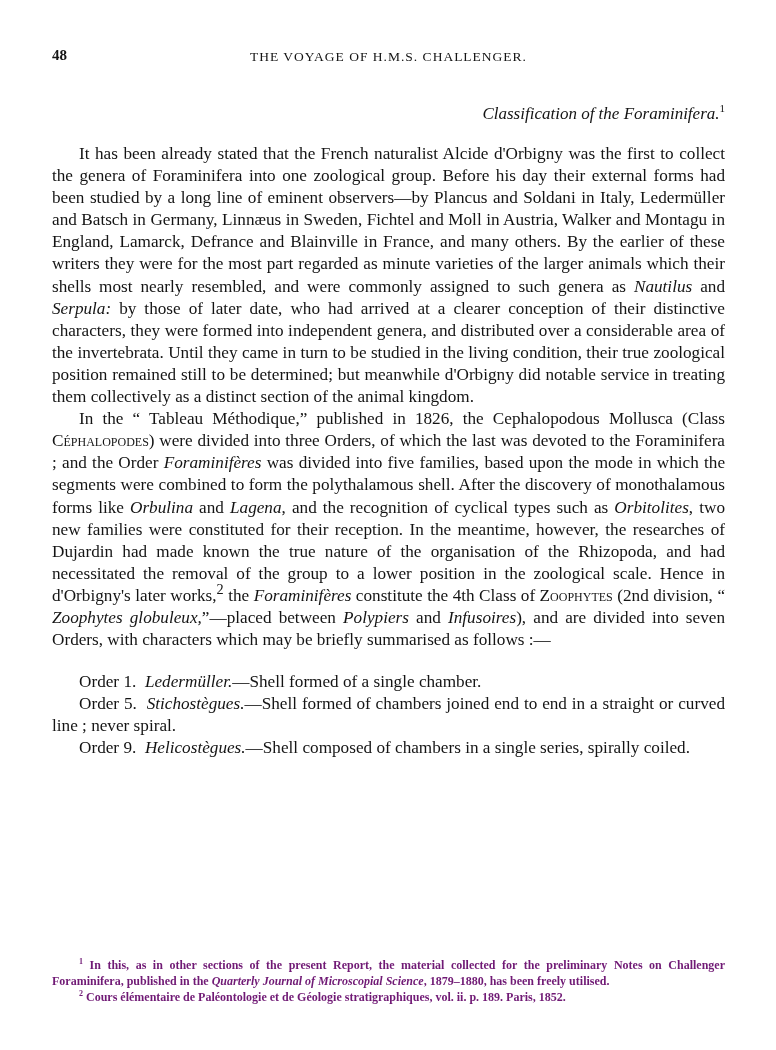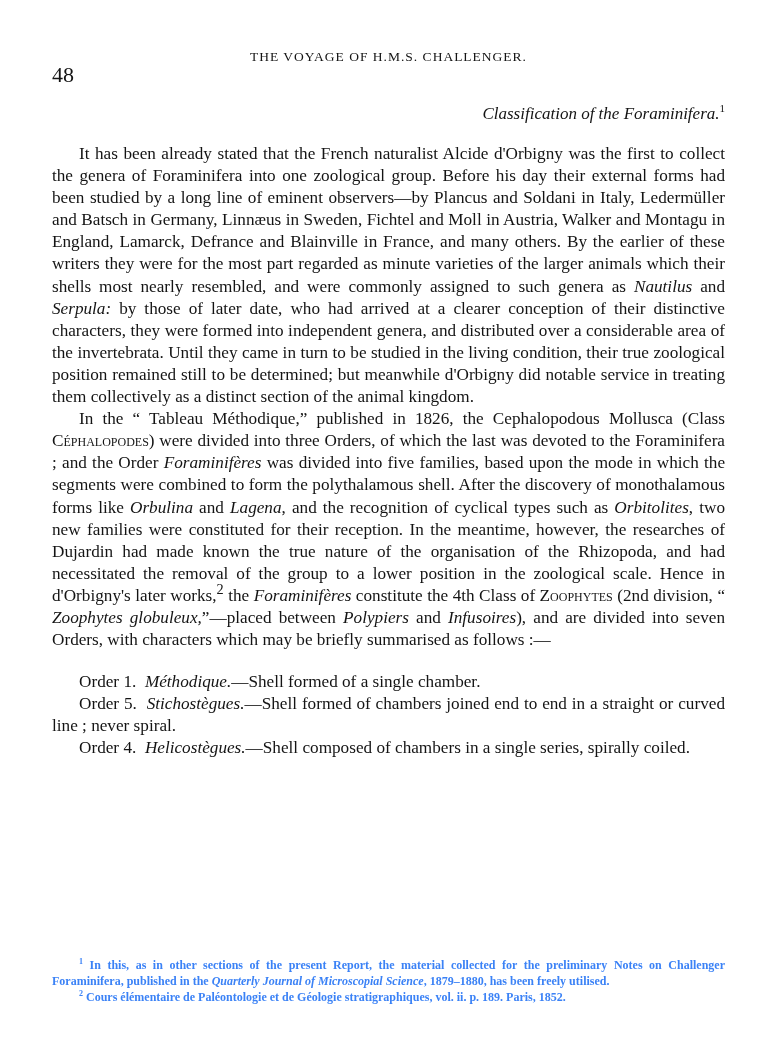--- a/index.html
+++ b/index.html
@@ -1,34 +1,34 @@
 <!DOCTYPE html>
 <html><head>
 <meta charset="utf-8">
 <style>
   html, body { margin: 0; padding: 0; background: #ffffff; }
   body { width: 776px; height: 1050px; position: relative; overflow: hidden;
          font-family: "Liberation Serif", "DejaVu Serif", serif; color: #141414; }
   .page { position: absolute; left: 52px; top: 0; width: 673px; }
   .running-head { position: absolute; top: 47px; left: 0; width: 673px; height: 20px; }
-  .page-number { position: absolute; left: 0; top: 15px; font-size: 22px; font-weight: normal; }
+  .page-number { position: absolute; left: 0; top: 0; font-size: 15px; font-weight: bold; }
   .running-title { position: absolute; left: 0; width: 673px; top: 2px; text-align: center;
                    font-size: 13.5px; letter-spacing: 1px; }
   .section-title { position: absolute; top: 104px; left: 0; width: 673px; text-align: right;
                    font-style: italic; font-size: 17px; }
   .section-title sup { font-style: normal; font-size: 11px; }
   .body { position: absolute; top: 143px; left: 0; width: 673px; font-size: 17.2px; line-height: 22.1px;
           text-align: justify; }
   .body p { margin: 0; text-indent: 27px; }
   .orders { margin-top: 20px; }
   .orders p { margin: 0; }
   .sc { font-variant: small-caps; }
   .it { font-style: italic; }
   .footnotes { position: absolute; top: 957px; left: 0; width: 673px; font-size: 12px; line-height: 16px;
-               text-align: justify; font-weight: bold; color: #3b82f6; }
+               text-align: justify; font-weight: bold; color: #701a75; }
   .footnotes p { margin: 0; text-indent: 27px; }
   .footnotes sup { font-size: 8px; }
   sup { line-height: 0; }
 </style>
 </head>
 <body>
 
 <div class="page">
 
   <div class="running-head">
@@ -39,23 +39,23 @@
   <div class="section-title">
     <span>Classification of the Foraminifera.</span><sup>1</sup>
   </div>
 
   <div class="body">
     <p><span>It has been already stated that the French naturalist Alcide d'Orbigny was the first to collect the genera of Foraminifera into one zoological group. Before his day their external forms had been studied by a long line of eminent observers—by Plancus and Soldani in Italy, Ledermüller and Batsch in Germany, Linnæus in Sweden, Fichtel and Moll in Austria, Walker and Montagu in England, Lamarck, Defrance and Blainville in France, and many others. By the earlier of these writers they were for the most part regarded as minute varieties of the larger animals which their shells most nearly resembled, and were commonly assigned to such genera as </span><span class="it">Nautilus</span><span> and </span><span class="it">Serpula:</span><span> by those of later date, who had arrived at a clearer conception of their distinctive characters, they were formed into independent genera, and distributed over a considerable area of the invertebrata. Until they came in turn to be studied in the living condition, their true zoological position remained still to be determined; but meanwhile d'Orbigny did notable service in treating them collectively as a distinct section of the animal kingdom.</span></p>
 
     <p><span>In the “ Tableau Méthodique,” published in 1826, the Cephalopodous Mollusca (Class </span><span class="sc">Céphalopodes</span><span>) were divided into three Orders, of which the last was devoted to the Foraminifera ; and the Order </span><span class="it">Foraminifères</span><span> was divided into five families, based upon the mode in which the segments were combined to form the polythalamous shell. After the discovery of monothalamous forms like </span><span class="it">Orbulina</span><span> and </span><span class="it">Lagena</span><span>, and the recognition of cyclical types such as </span><span class="it">Orbitolites</span><span>, two new families were constituted for their reception. In the meantime, however, the researches of Dujardin had made known the true nature of the organisation of the Rhizopoda, and had necessitated the removal of the group to a lower position in the zoological scale. Hence in d'Orbigny's later works,</span><sup>2</sup><span> the </span><span class="it">Foraminifères</span><span> constitute the 4th Class of </span><span class="sc">Zoophytes</span><span> (2nd division, “ </span><span class="it">Zoophytes globuleux,</span><span>”—placed between </span><span class="it">Polypiers</span><span> and </span><span class="it">Infusoires</span><span>), and are divided into seven Orders, with characters which may be briefly summarised as follows :—</span></p>
 
     <div class="orders">
-      <p><span>Order 1.</span>&nbsp; <span class="it">Méthodique.</span><span>—Shell formed of a single chamber.</span></p>
+      <p><span>Order 1.</span>&nbsp; <span class="it">Ledermüller.</span><span>—Shell formed of a single chamber.</span></p>
       <p><span>Order 5.</span>&nbsp; <span class="it">Stichostègues.</span><span>—Shell formed of chambers joined end to end in a straight or curved line ; never spiral.</span></p>
-      <p><span>Order 4.</span>&nbsp; <span class="it">Helicostègues.</span><span>—Shell composed of chambers in a single series, spirally coiled.</span></p>
+      <p><span>Order 9.</span>&nbsp; <span class="it">Helicostègues.</span><span>—Shell composed of chambers in a single series, spirally coiled.</span></p>
     </div>
   </div>
 
   <div class="footnotes">
     <p><sup>1</sup><span> In this, as in other sections of the present Report, the material collected for the preliminary Notes on Challenger Foraminifera, published in the </span><span class="it">Quarterly Journal of Microscopial Science</span><span>, 1879–1880, has been freely utilised.</span></p>
     <p><sup>2</sup><span> Cours élémentaire de Paléontologie et de Géologie stratigraphiques, vol. ii. p. 189.   Paris, 1852.</span></p>
   </div>
 
 </div>
 

